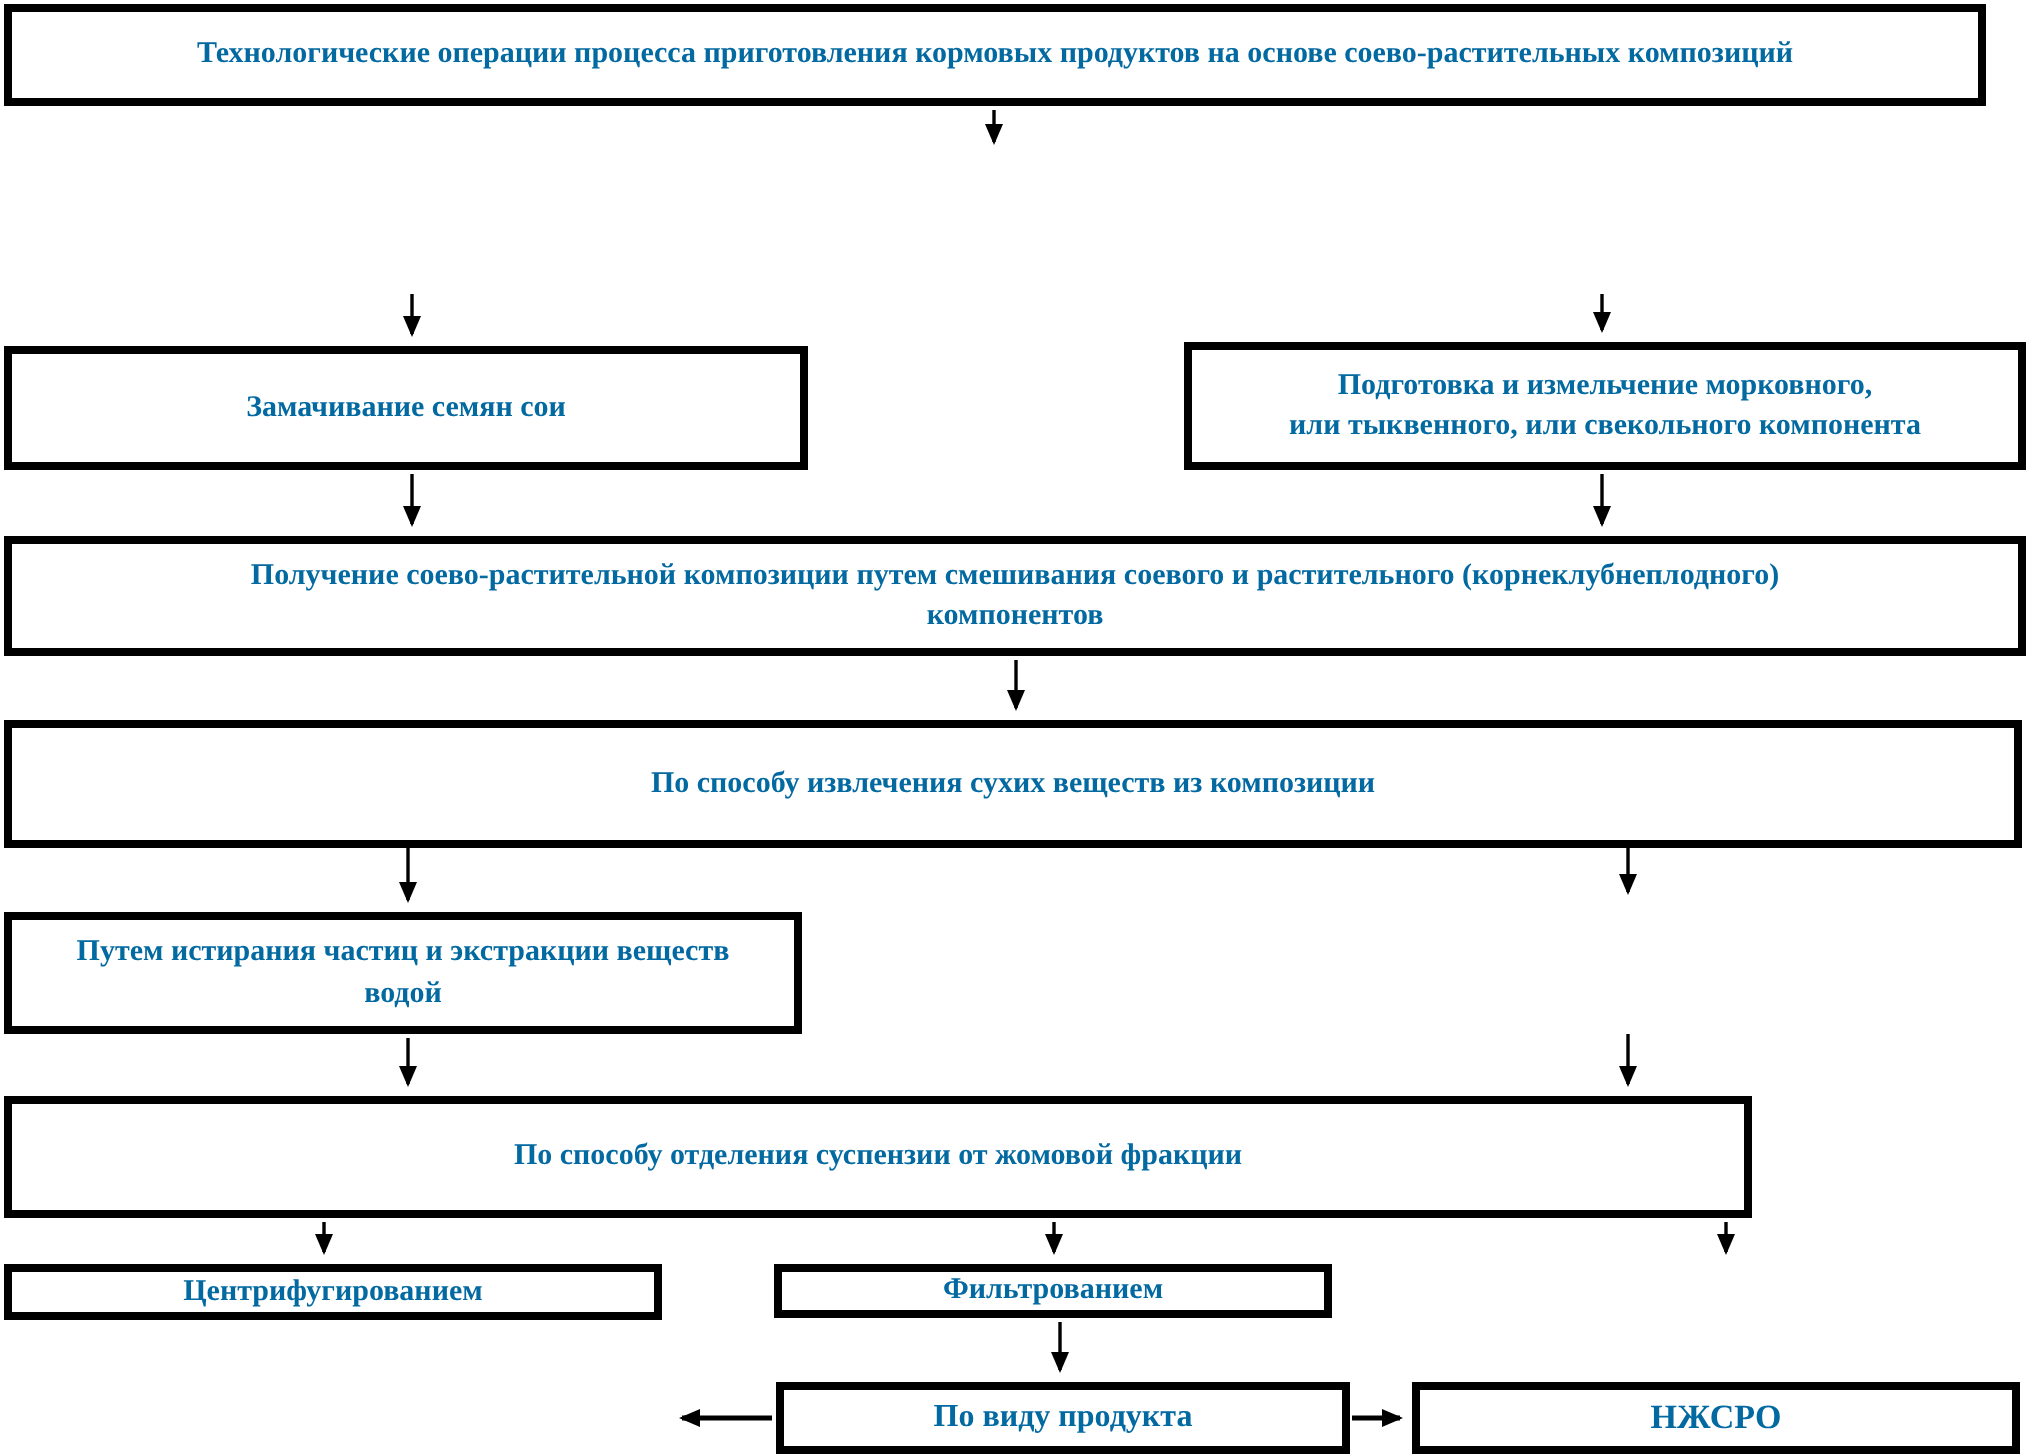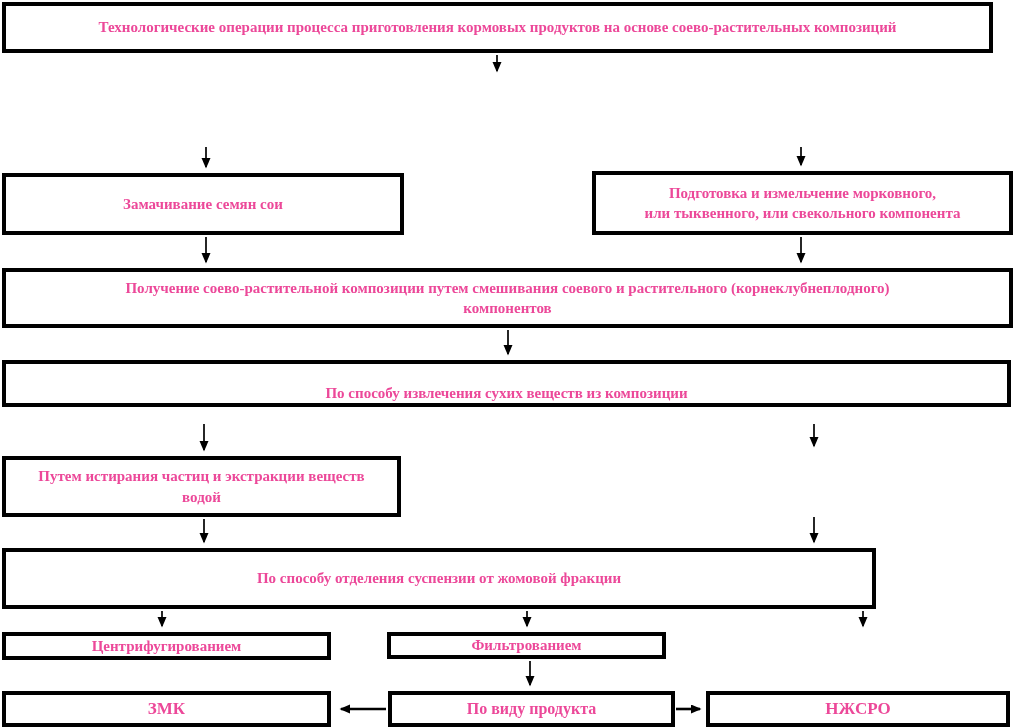--- a/index.html
+++ b/index.html
@@ -9,21 +9,21 @@
     position: relative;
     width: 1015px;
     height: 728px;
     background: #ffffff;
     overflow: hidden;
   }
   .box {
     position: absolute;
     border: 4px solid #000000;
     background: #ffffff;
-    color: #ec4899;
+    color: #0369a1;
     display: flex;
     align-items: center;
     justify-content: center;
     text-align: center;
     font-weight: bold;
     font-size: 15px;
     line-height: 1.35;
   }
   .box .label {
     white-space: pre-line;
@@ -33,21 +33,21 @@
   }
   .fs16 { font-size: 16px; }
   .fs17 { font-size: 17px; }
 
   
   .b1  { left: 2px;   top: 2px;   width: 991px;  height: 51px; }
   .b2  { left: 2px;   top: 76px;  width: 991px;  height: 69px; }
   .b3  { left: 2px;   top: 173px; width: 402px;  height: 62px; }
   .b4  { left: 592px; top: 171px; width: 421px;  height: 64px; }
   .b5  { left: 2px;   top: 268px; width: 1011px; height: 60px; }
-  .b6  { left: 2px;   top: 360px; width: 1009px; height: 47px; align-items: flex-end; }
+  .b6  { left: 2px;   top: 360px; width: 1009px; height: 64px; }
   .b7  { left: 2px;   top: 456px; width: 399px;  height: 61px; }
   .b8  { left: 611px; top: 452px; width: 402px;  height: 63px; }
   .b9  { left: 2px;   top: 548px; width: 874px; height: 61px; }
   .b10 { left: 2px;   top: 632px; width: 329px;  height: 28px; }
   .b11 { left: 387px; top: 632px; width: 279px;  height: 27px; }
   .b12 { left: 706px; top: 632px; width: 304px;  height: 28px; }
   .b13 { left: 2px;   top: 691px; width: 329px;  height: 36px; }
   .b14 { left: 388px; top: 691px; width: 287px;  height: 36px; }
   .b15 { left: 706px; top: 691px; width: 304px;  height: 36px; }
 
@@ -124,23 +124,20 @@
 
   <div class="box b10">
     <span class="label">Центрифугированием</span>
   </div>
 
   <div class="box b11">
     <span class="label">Фильтрованием</span>
   </div>
 
 
-  <div class="box b13 fs17">
-    <span class="label">ЗМК</span>
-  </div>
 
   <div class="box b14 fs16">
     <span class="label">По виду продукта</span>
   </div>
 
   <div class="box b15 fs17">
     <span class="label">НЖСРО</span>
   </div>
 
 </div>

